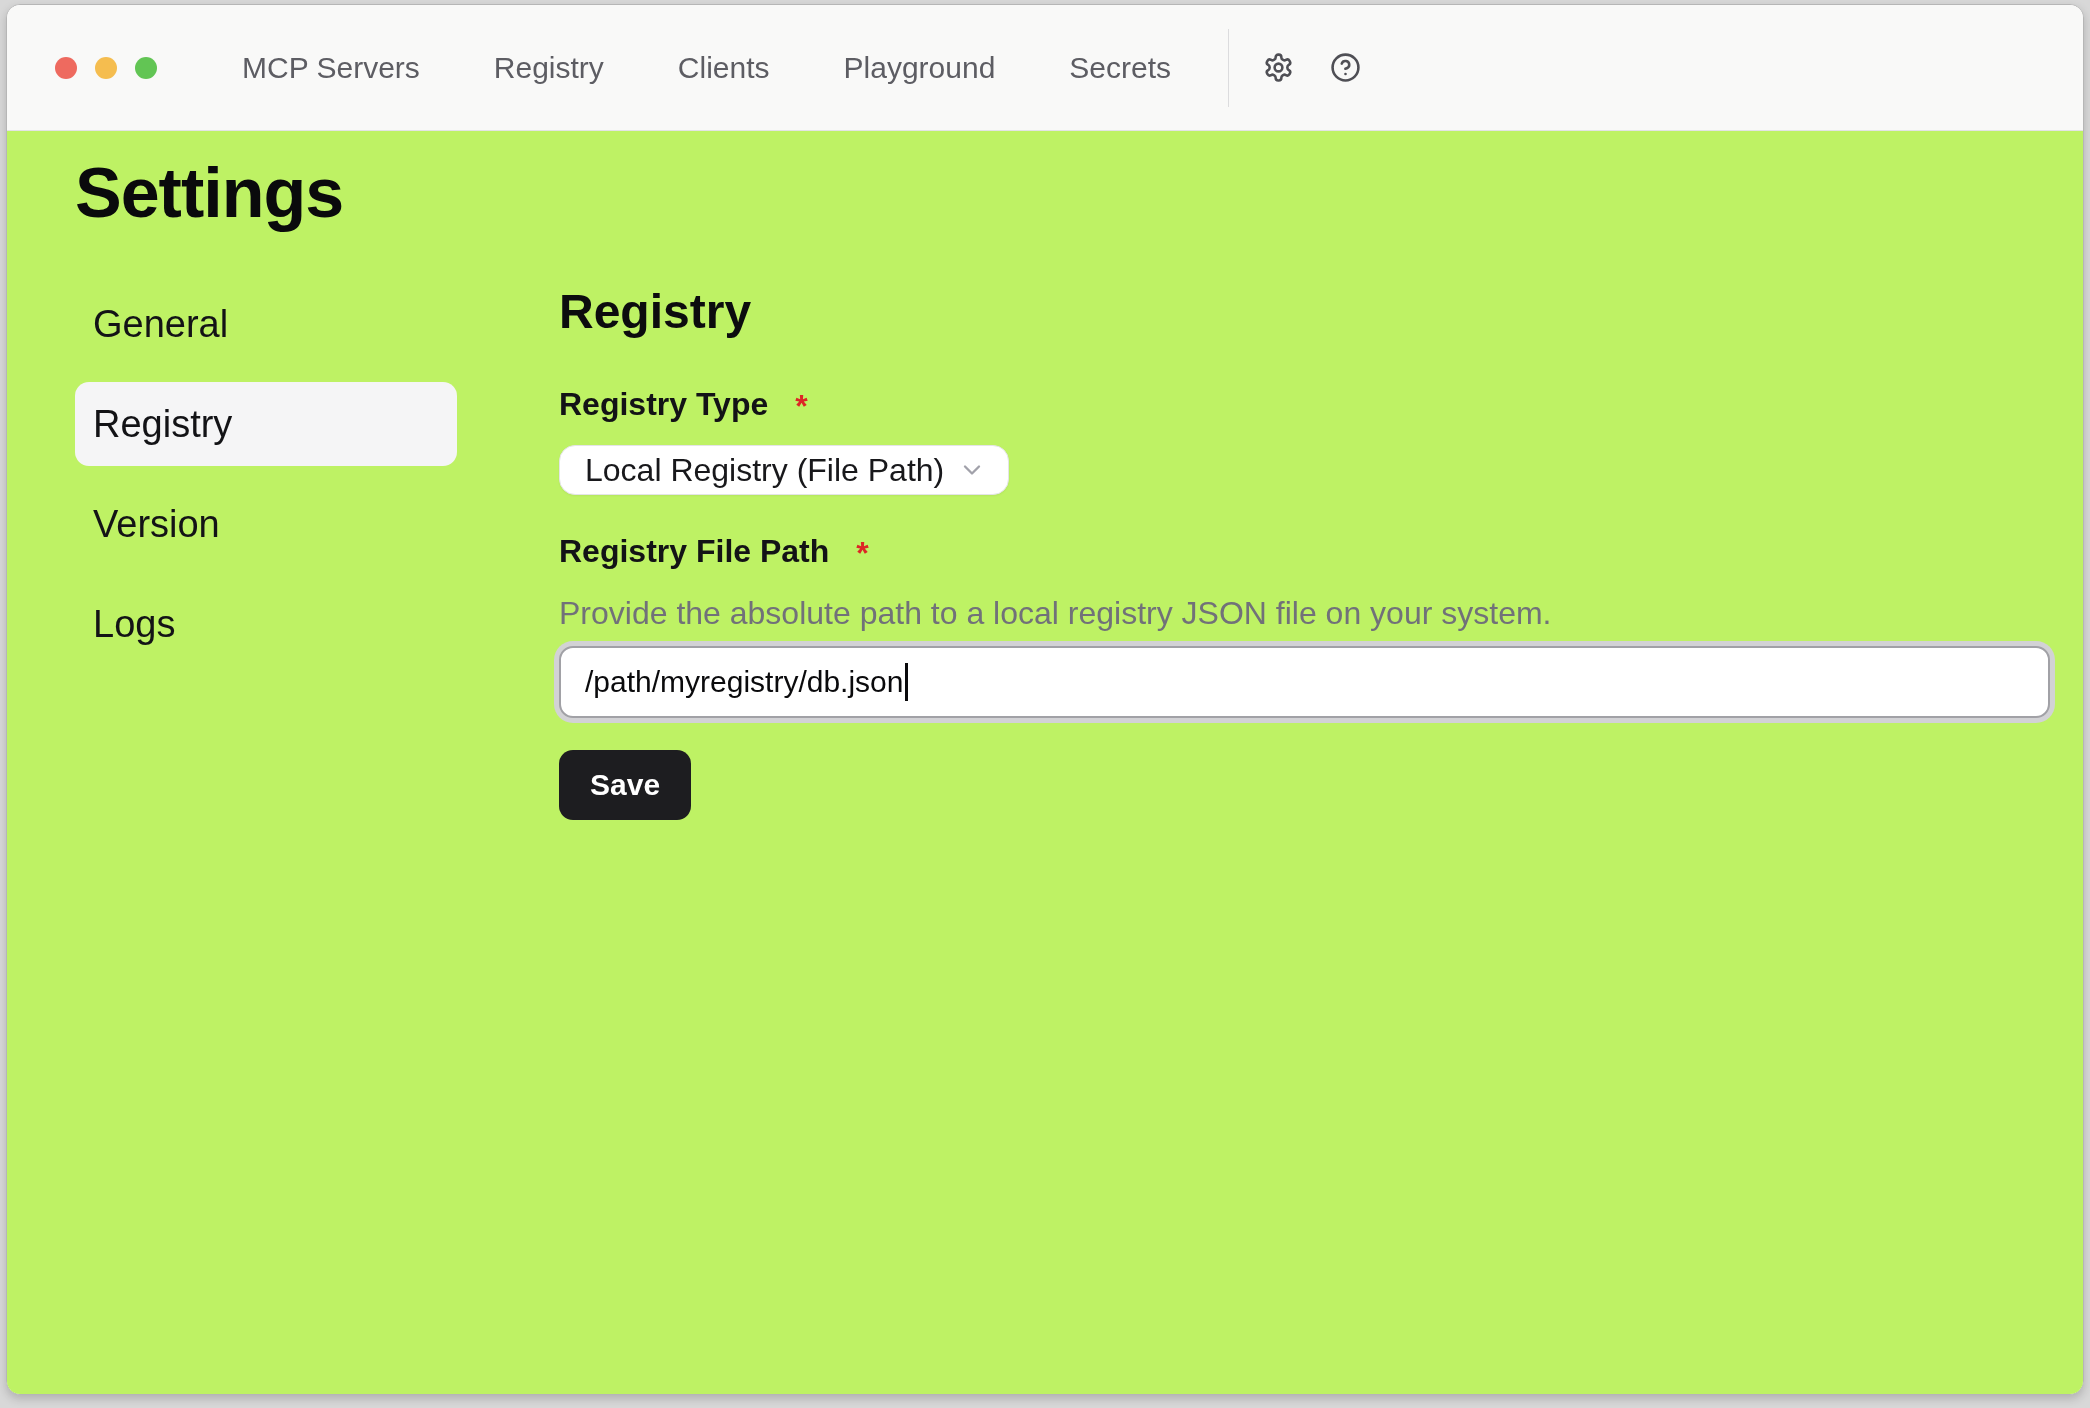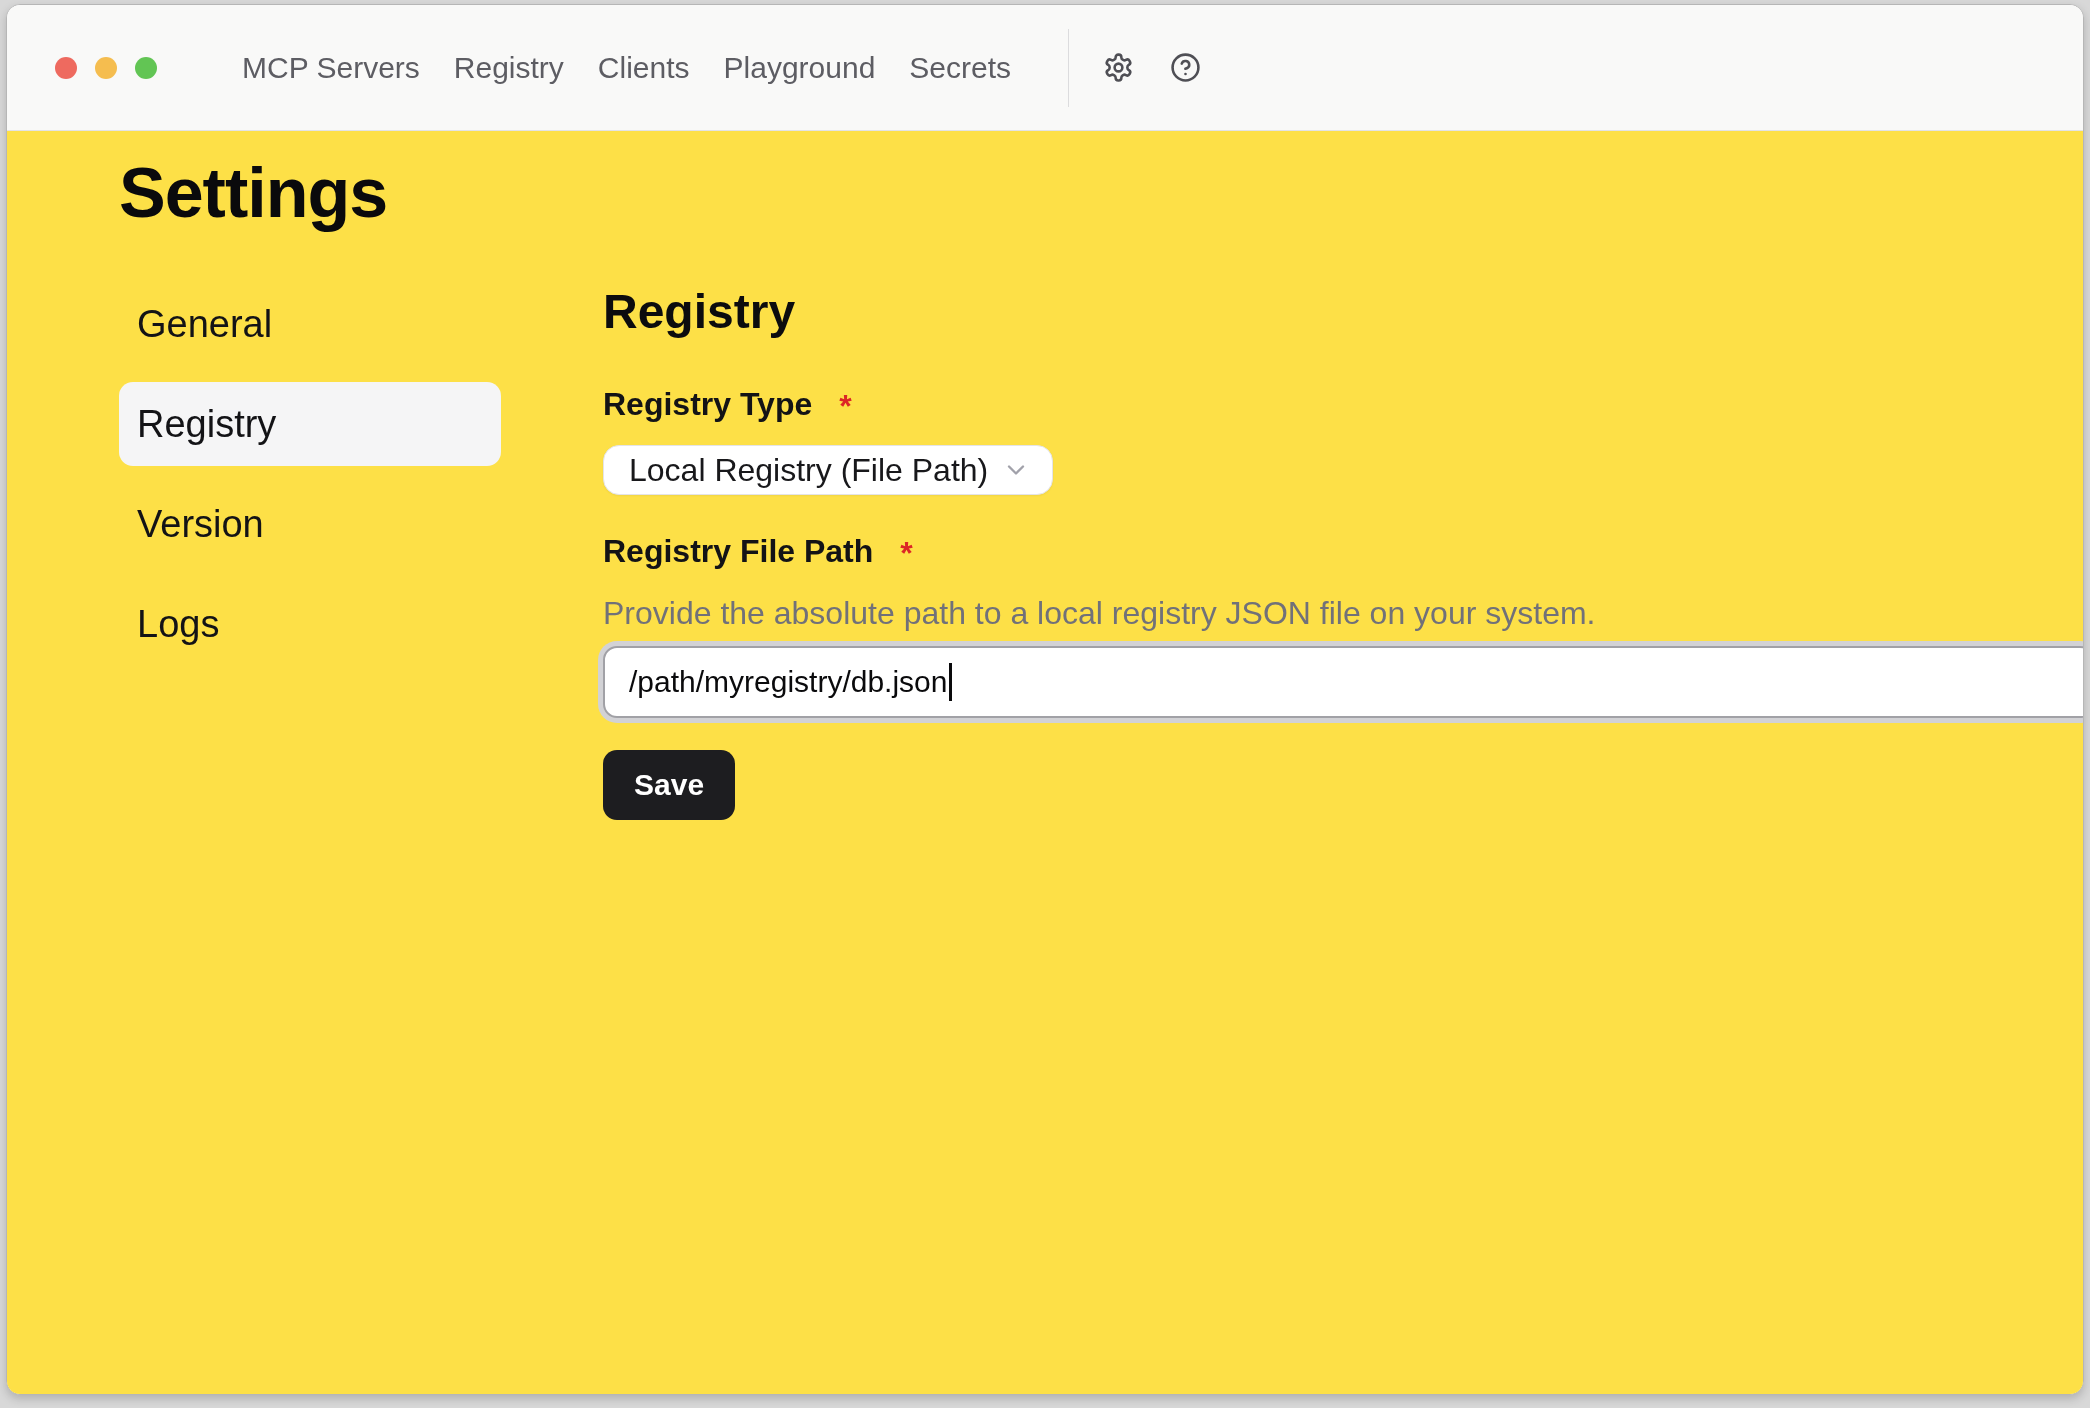--- a/index.html
+++ b/index.html
@@ -43,21 +43,21 @@
     border-radius: 50%;
     display: inline-block;
     cursor: default;
   }
   .light.close { background: var(--close, #ee6a5f); }
   .light.minimize { background: var(--minimize, #f5bd4f); }
   .light.zoomw { background: var(--zoom, #62c554); }
 
   .topnav {
     display: flex;
-    gap: 34px;
+    gap: 74px;
     margin-left: 85px;
     align-items: center;
   }
   .nav-item {
     background: none;
     border: none;
     font-family: inherit;
     font-size: 30px;
     color: #5d5d63;
     cursor: pointer;
@@ -80,23 +80,22 @@
     cursor: pointer;
     color: #4f4f55;
   }
   .icon-btn.gear { margin-left: 27px; }
   .icon-btn.help { margin-left: 23px; }
   .icon-btn svg { display: block; }
 
   
   .content {
     flex: 1;
-    background: #fde047;
+    background: #bef264;
     overflow: hidden;
-    padding-left: 44px;
   }
   h1.page-title {
     font-size: 70px;
     font-weight: 800;
     color: #0a0a0c;
     letter-spacing: -1px;
     line-height: 84px;
     margin: 20px 0 0 68px;
   }
   .settings-layout {

